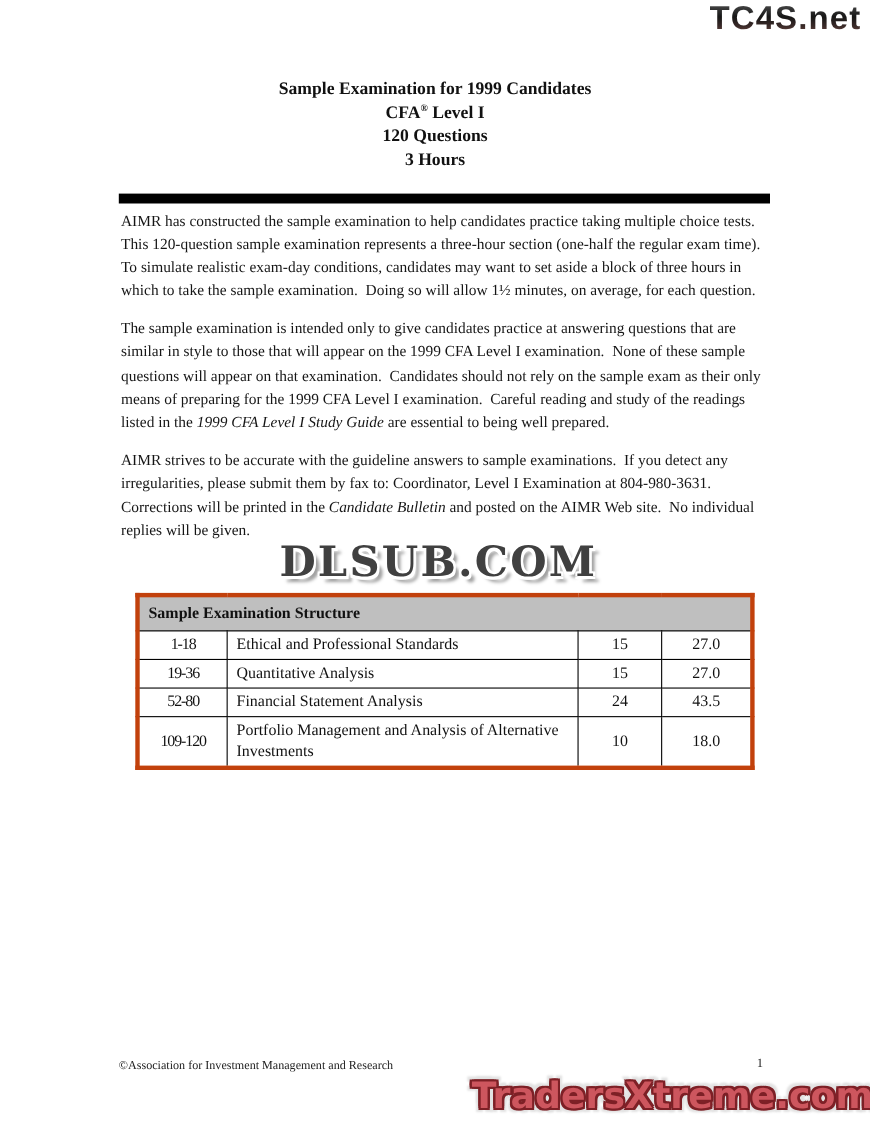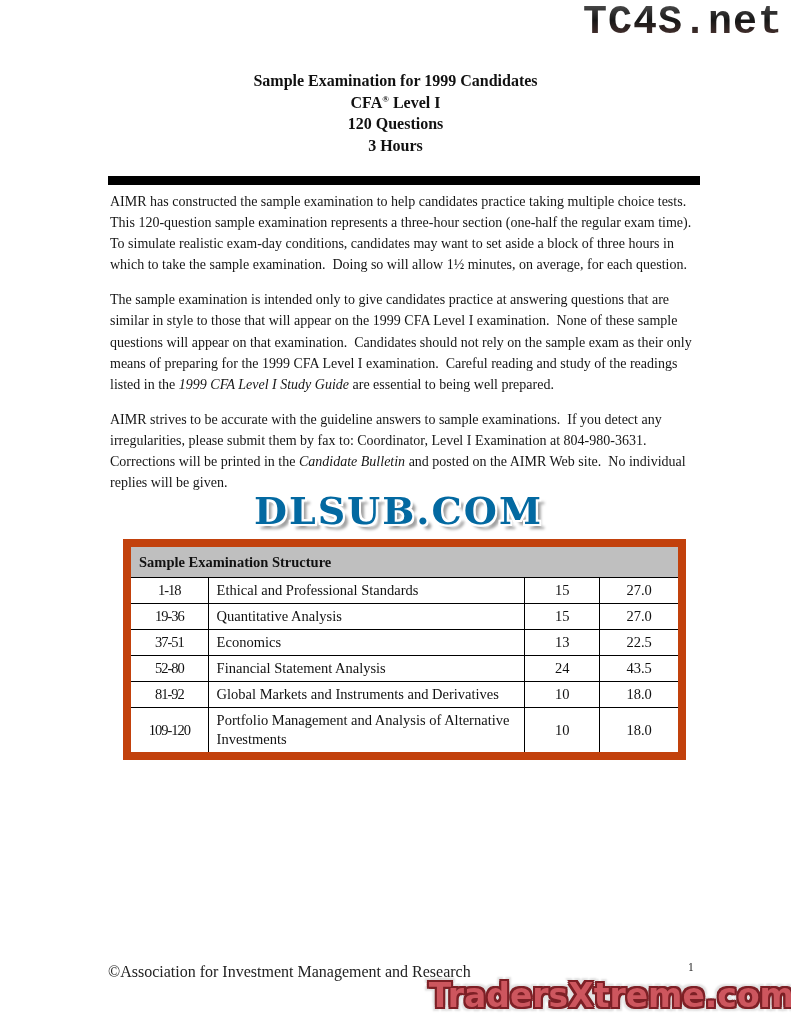--- a/index.html
+++ b/index.html
@@ -4,22 +4,22 @@
 <style>
   html,body{margin:0;padding:0;background:#888;}
   .page{
     position:relative;width:791px;height:1024px;background:#ffffff;
     margin:0 auto;overflow:hidden;
     font-family:"Liberation Serif", serif;color:#1a1a1a;
   }
   
   .tc4s{
     position:absolute;top:0px;right:8px;
-    font-family:Liberation Mono, monospace;
-    font-weight:bold;font-size:40px;letter-spacing:1px;
+    font-family:Liberation Sans, sans-serif;
+    font-weight:bold;font-size:30px;letter-spacing:1px;
     background:linear-gradient(180deg,#5a5a5a 0%,#161616 45%,#3a2a28 70%,#875650 100%);
     -webkit-background-clip:text;background-clip:text;color:transparent;
   }
   
   .title-block{
     position:absolute;top:70px;left:0;right:0;text-align:center;
     font-weight:bold;font-size:16px;line-height:21.5px;color:#111;
   }
   .title-block .sup{font-size:9px;vertical-align:super;line-height:0;}
   
@@ -29,43 +29,43 @@
     position:absolute;top:191px;left:110px;width:593px;
     font-size:14px;line-height:21.1px;color:#151515;
   }
   .content p{margin:0 0 14px 0;white-space:pre-wrap;}
   .content .it{font-style:italic;}
   .content .bd{font-weight:normal;}
   
   .dlsub{
     position:absolute;top:488px;left:254px;z-index:5;
     font-family:"DejaVu Serif", serif;font-weight:bold;
-    font-size:38px;letter-spacing:2px;color:#0369a1;
+    font-size:38px;letter-spacing:2px;color:#404040;
     text-shadow:
       -2px -2px 0 #fff, 2px -2px 0 #fff, -2px 2px 0 #fff, 2px 2px 0 #fff,
       0 -2px 0 #fff, 0 2px 0 #fff, -2px 0 0 #fff, 2px 0 0 #fff,
       5px 5px 3px #a0a0a0;
   }
   
   .exam-table{
     position:absolute;top:539px;left:123px;width:563px;
     border-collapse:collapse;font-size:14.5px;color:#111;
-    border:8px solid #c2410c;
+    border:4px solid #c2410c;
   }
   .exam-table td,.exam-table th{
     border:1px solid #000;padding:3px 8px;line-height:19px;
     vertical-align:middle;font-weight:normal;text-align:left;
   }
   .exam-table .gray{background:#bfbfbf;font-weight:bold;}
   .exam-table .tt{height:24px;}
   .exam-table .c{text-align:center;}
   .exam-table .qcol{letter-spacing:-1px;}
   .exam-table .total-label{padding-left:20px;}
   
-  .footer-copy{position:absolute;top:963px;left:108px;font-size:16px;color:#222;}
+  .footer-copy{position:absolute;top:963px;left:108px;font-size:11px;color:#222;}
   .page-num{position:absolute;top:961px;left:688px;font-size:11.5px;color:#222;}
   
   .tradersx{
     position:absolute;top:976px;right:-3px;
     font-family:"DejaVu Sans", sans-serif;font-weight:bold;
     font-size:33px;letter-spacing:0px;color:#cd565e;
     text-shadow:
       -2px -2px 0 #7d2026, 2px -2px 0 #7d2026, -2px 2px 0 #7d2026, 2px 2px 0 #7d2026,
       0 -2px 0 #7d2026, 0 2px 0 #7d2026, -2px 0 0 #7d2026, 2px 0 0 #7d2026,
       -4px -4px 2px #e2e2e2, 4px -4px 2px #e2e2e2, -4px 4px 2px #e2e2e2, 4px 4px 2px #e2e2e2;
@@ -112,36 +112,24 @@
       <td class="c">15</td>
       <td class="c">27.0</td>
     </tr>
     <tr>
       <td class="c qcol">19-36</td>
       <td>Quantitative Analysis</td>
       <td class="c">15</td>
       <td class="c">27.0</td>
     </tr>
     <tr>
-      <td class="c qcol">37-51</td>
-      <td>Economics</td>
-      <td class="c">13</td>
-      <td class="c">22.5</td>
-    </tr>
-    <tr>
       <td class="c qcol">52-80</td>
       <td>Financial Statement Analysis</td>
       <td class="c">24</td>
       <td class="c">43.5</td>
-    </tr>
-    <tr>
-      <td class="c qcol">81-92</td>
-      <td>Global Markets and Instruments and Derivatives</td>
-      <td class="c">10</td>
-      <td class="c">18.0</td>
     </tr>
     <tr>
       <td class="c qcol">109-120</td>
       <td>Portfolio Management and Analysis of Alternative Investments</td>
       <td class="c">10</td>
       <td class="c">18.0</td>
     </tr>
   </tbody>
     </table>
 

